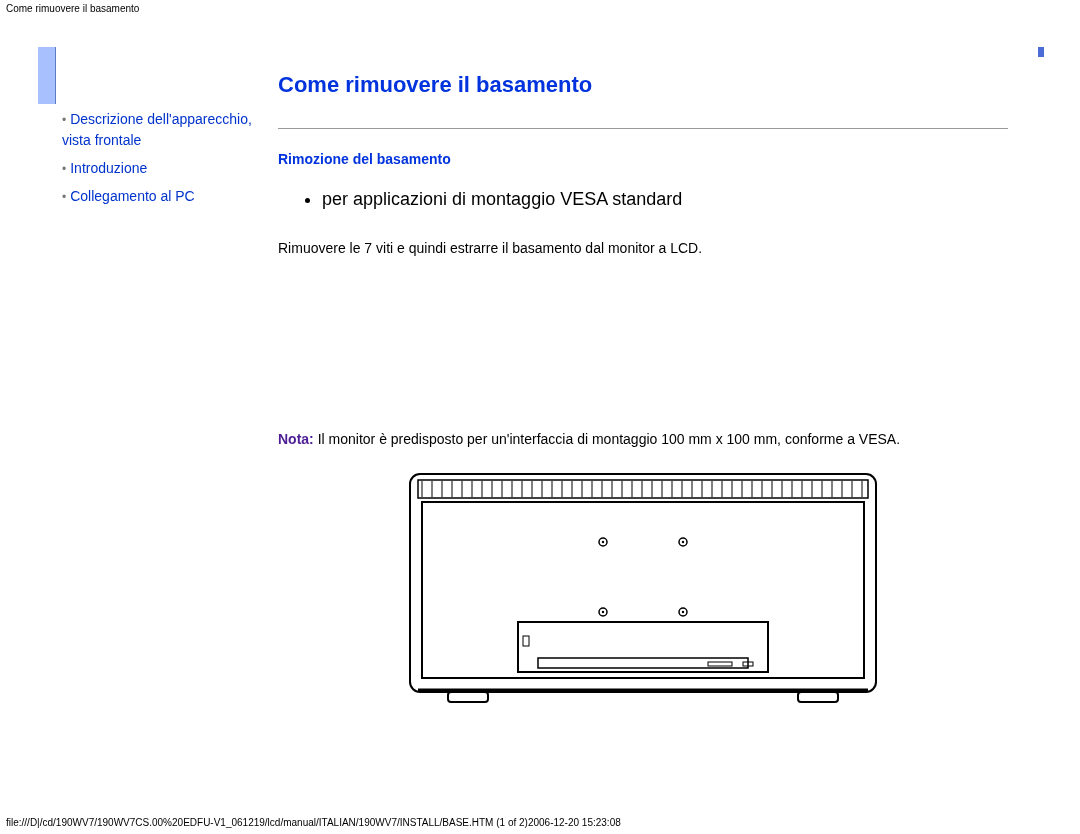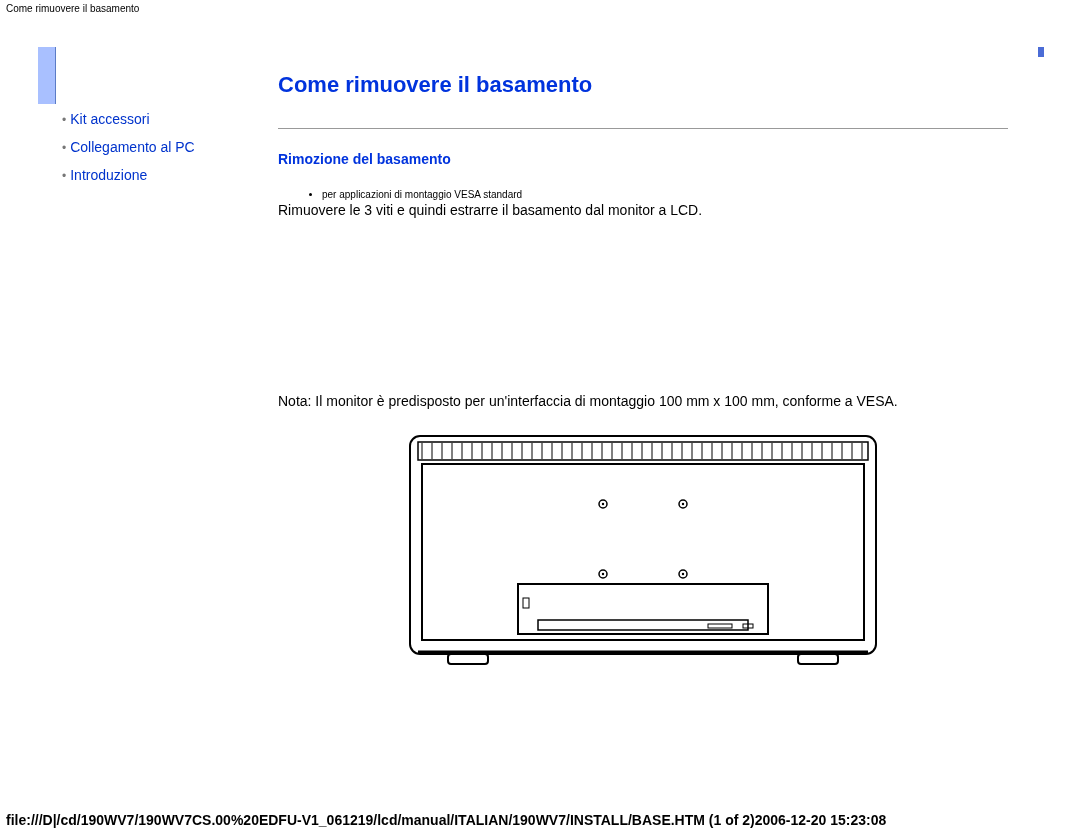--- a/index.html
+++ b/index.html
@@ -78,81 +78,81 @@
     margin-bottom: 22px;
   }
   .subhead {
     color: #0033dd;
     font-weight: bold;
     font-size: 14px;
     margin-bottom: 22px;
   }
   .bullet-list {
     margin-left: 30px;
-    font-size: 10px;
+    margin-bottom: 28px;
+    font-size: 18px;
   }
   .bullet-list .li {
     display: list-item;
     list-style-type: disc;
     margin-left: 14px;
   }
   .para {
     font-size: 14px;
     line-height: 1.5;
     margin-bottom: 22px;
   }
   .note-label {
-    color: #000000;
-    font-weight: normal;
+    color: #4c1d95;
+    font-weight: bold;
   }
   .illustration {
     margin: 10px auto 0 auto;
     width: 470px;
   }
   .footer {
     position: absolute;
     left: 6px;
     bottom: 6px;
-    font-size: 14px;
+    font-size: 10px;
     color: #000;
-    font-weight: bold;
   }
   .monitor-svg { display: block; margin: 0 auto; }
 </style>
 </head>
 <body>
 
 <div class="header-path">Come rimuovere il basamento</div>
 
 <div class="page-wrap">
   <div class="blue-bar"></div>
   <div class="right-strip"></div>
 
   <div class="sidebar">
     <div class="nav-row">
-      <span class="bullet">•</span><a>Kit accessori</a>
+      <span class="bullet">•</span><a>Descrizione dell'apparecchio, vista frontale</a>
+    </div>
+    <div class="nav-row">
+      <span class="bullet">•</span><a>Introduzione</a>
     </div>
     <div class="nav-row">
       <span class="bullet">•</span><a>Collegamento al PC</a>
-    </div>
-    <div class="nav-row">
-      <span class="bullet">•</span><a>Introduzione</a>
     </div>
   </div>
 
   <div class="main">
     <div class="title">Come rimuovere il basamento</div>
     <hr class="hr">
     <div class="subhead">Rimozione del basamento</div>
 
     <div class="bullet-list">
       <div class="li">per applicazioni di montaggio VESA standard</div>
     </div>
 
-    <div class="para">Rimuovere le 3 viti e quindi estrarre il basamento dal monitor a LCD.</div>
+    <div class="para">Rimuovere le 7 viti e quindi estrarre il basamento dal monitor a LCD.</div>
 
     <div class="para" style="margin-top:170px;">
       <span class="note-label">Nota:</span><span> Il monitor è predisposto per un'interfaccia di montaggio 100 mm x 100 mm, conforme a VESA.</span>
     </div>
 
     <div class="illustration">
       <svg class="monitor-svg" width="470" height="235" viewBox="0 0 470 235">
 
         <rect x="2" y="2" width="466" height="218" rx="10" ry="10" fill="none" stroke="#000" stroke-width="2"></rect>
 

